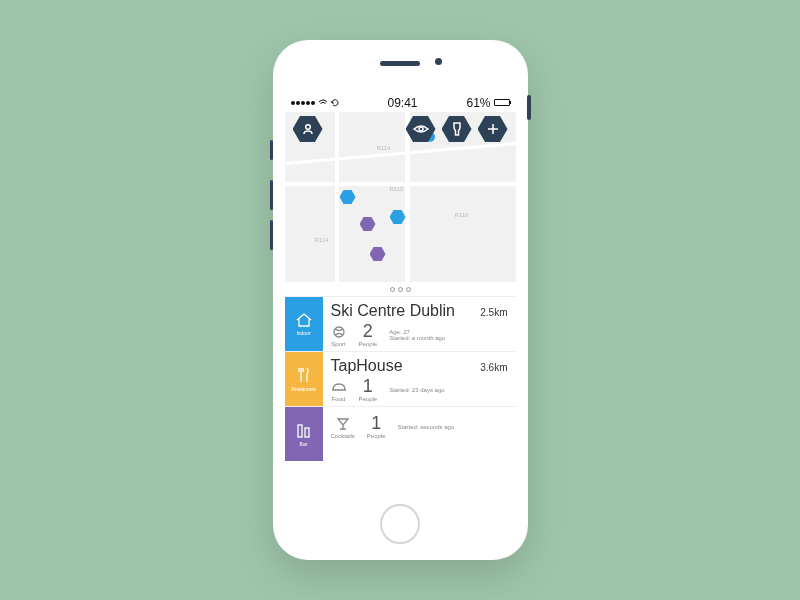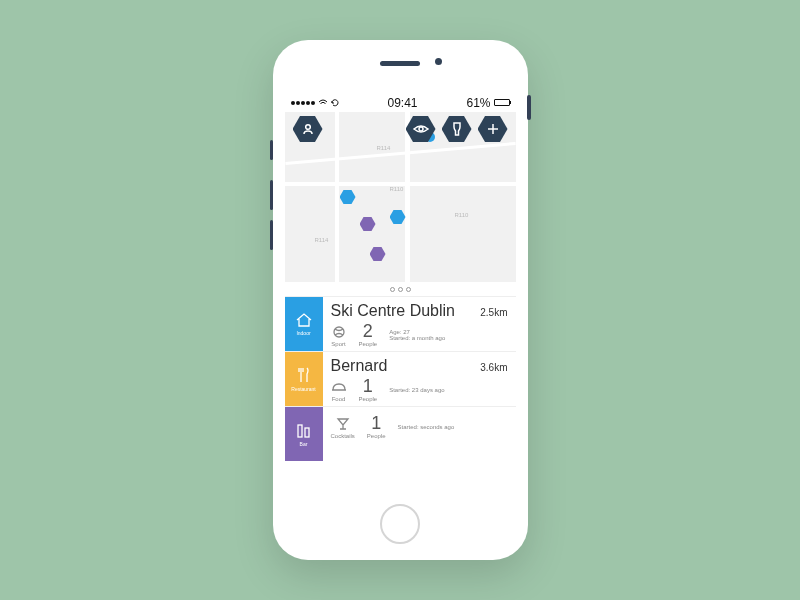--- a/index.html
+++ b/index.html
@@ -185,21 +185,21 @@
 
       <div class="item">
         <div class="cat cat-yellow">
           <svg width="16" height="18" viewBox="0 0 16 18">
               <path d="M5 2 L5 8 M3 2 L3 6 M7 2 L7 6 M5 8 L5 16 M11 2 Q13 4 11 8 L11 16"></path>
             </svg>
           <span class="cat-label">Restaurant</span>
         </div>
         <div class="content">
           <div class="title-row">
-            <span class="title">Bernard</span>
+            <span class="title">TapHouse</span>
             <span class="dist">3.6km</span>
           </div>
           <div class="meta-row">
             <div class="meta">
               <div class="meta-icon">
                   <svg width="16" height="12" viewBox="0 0 16 12">
                     <path d="M2 9 Q2 3 8 3 Q14 3 14 9 Z M1 9 L15 9"></path>
                   </svg>
                 </div>
               <span class="meta-label">Food</span>

